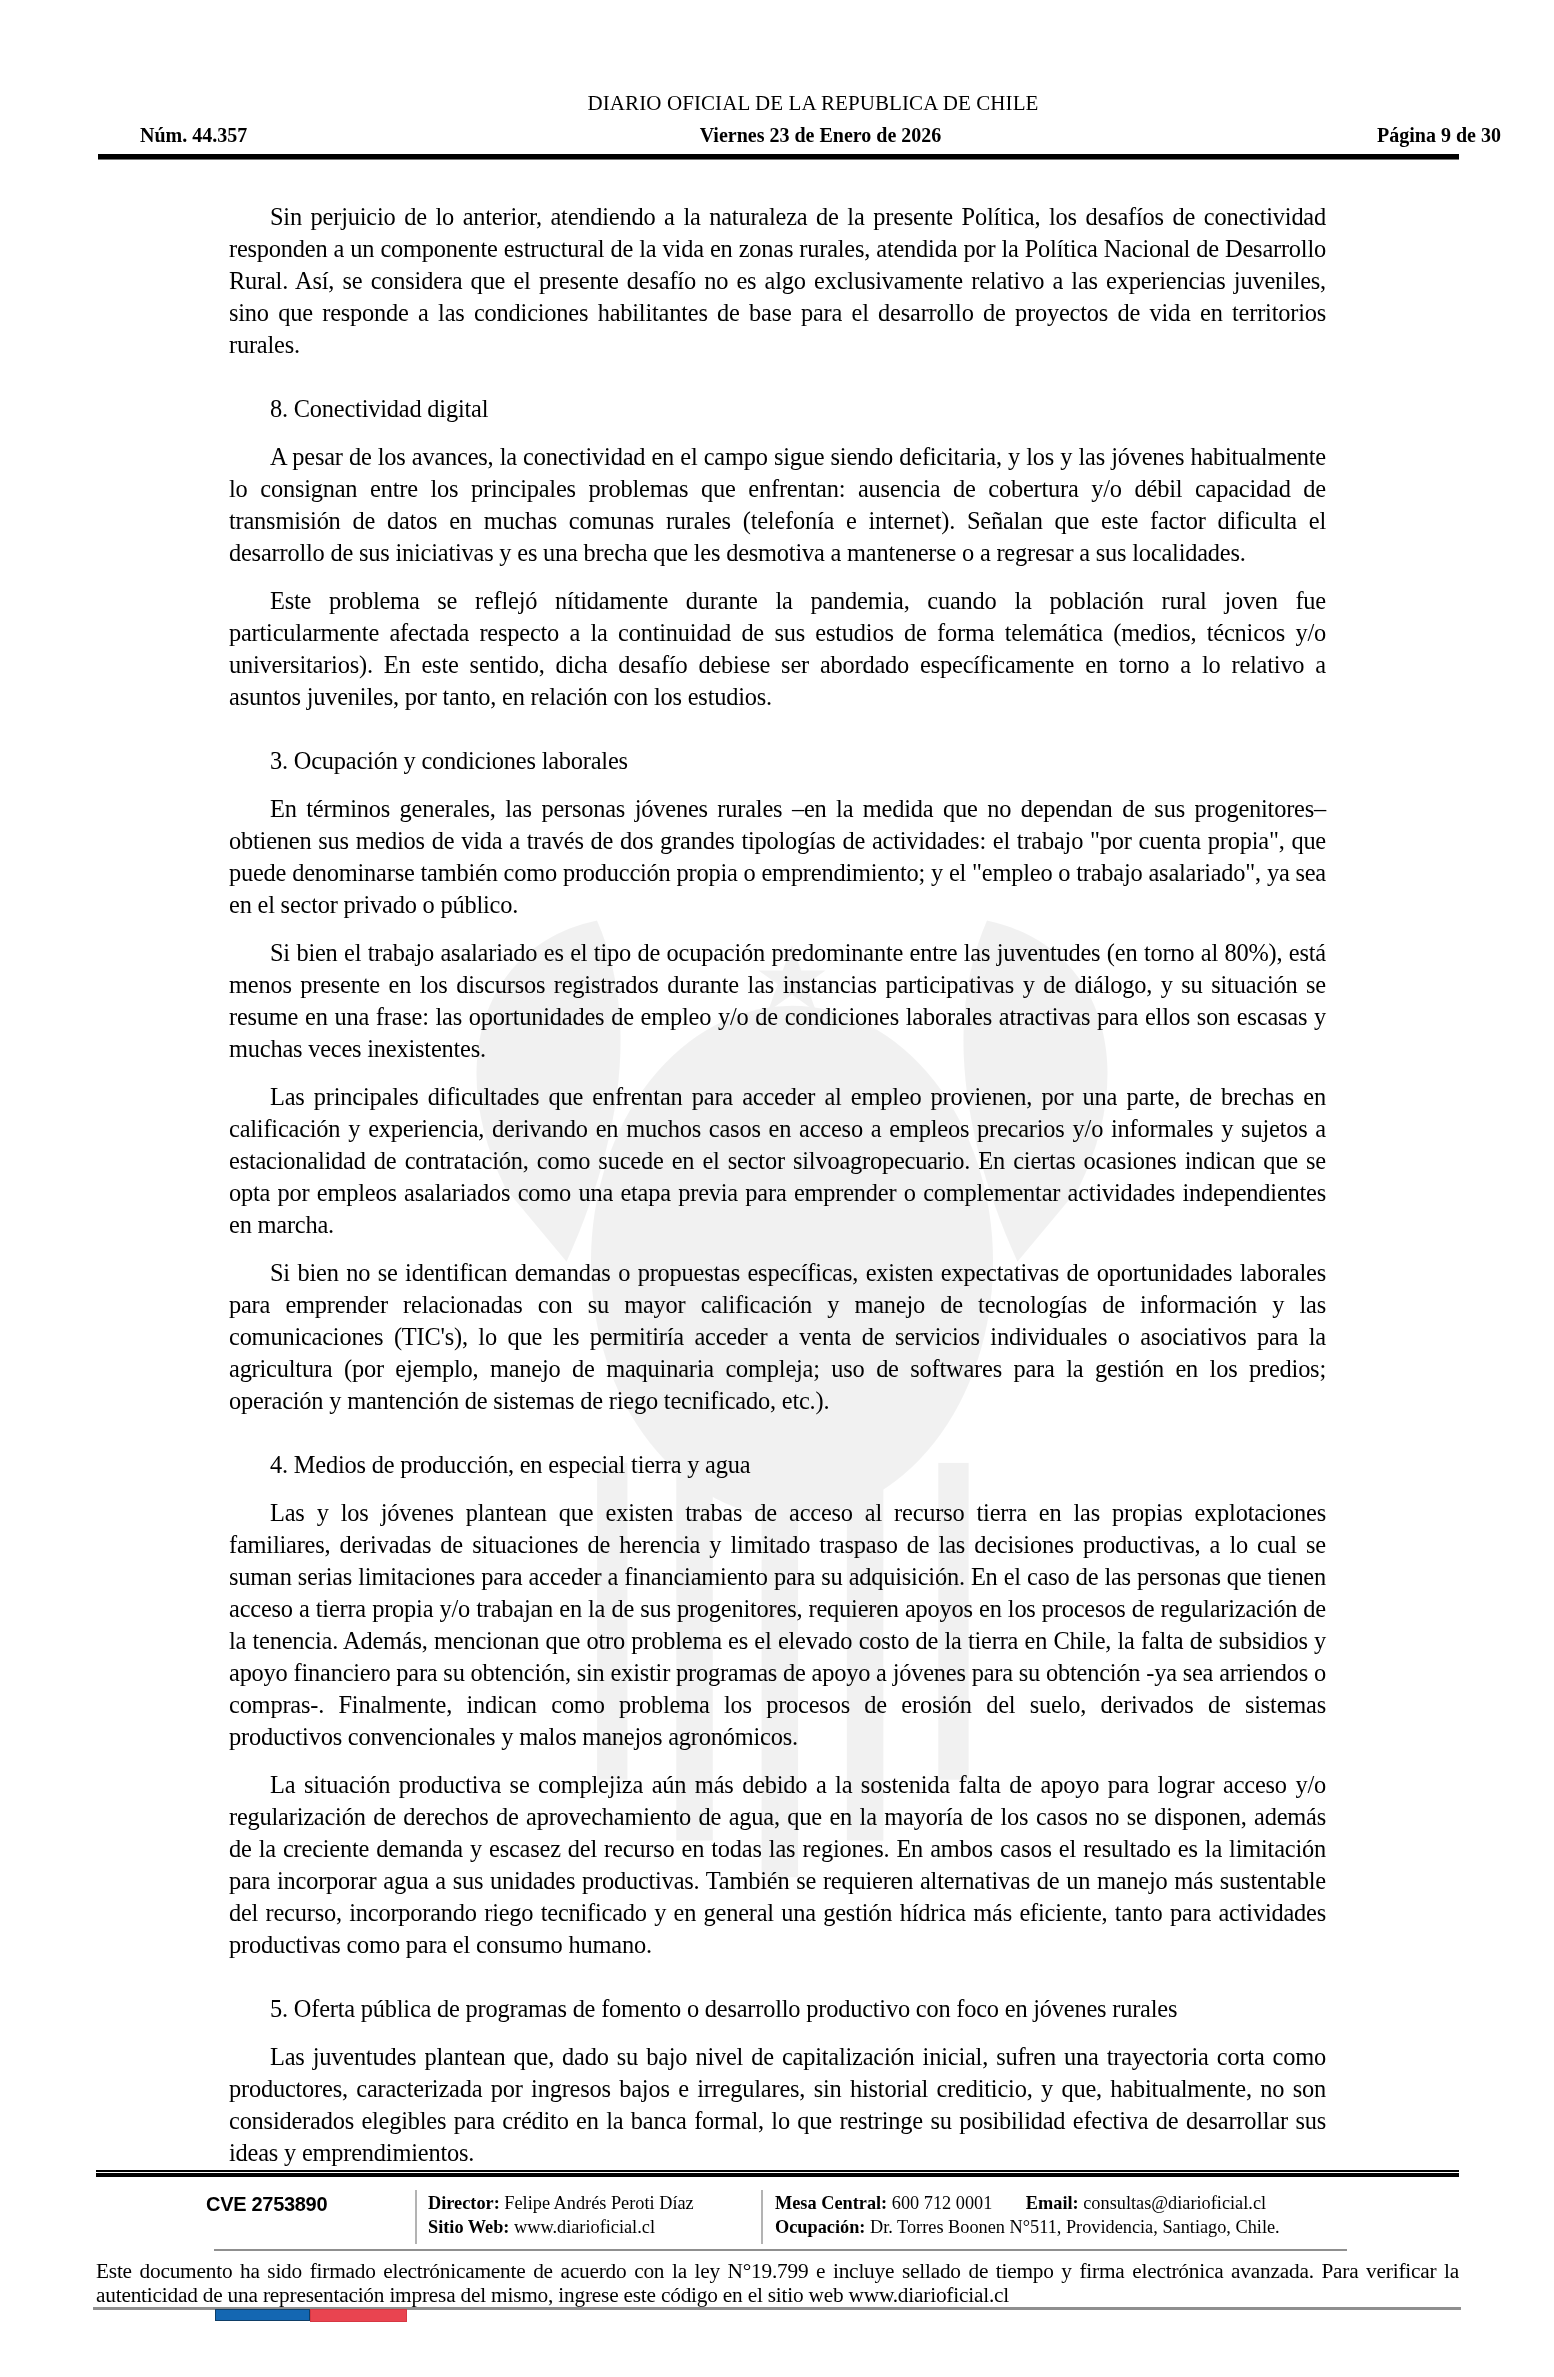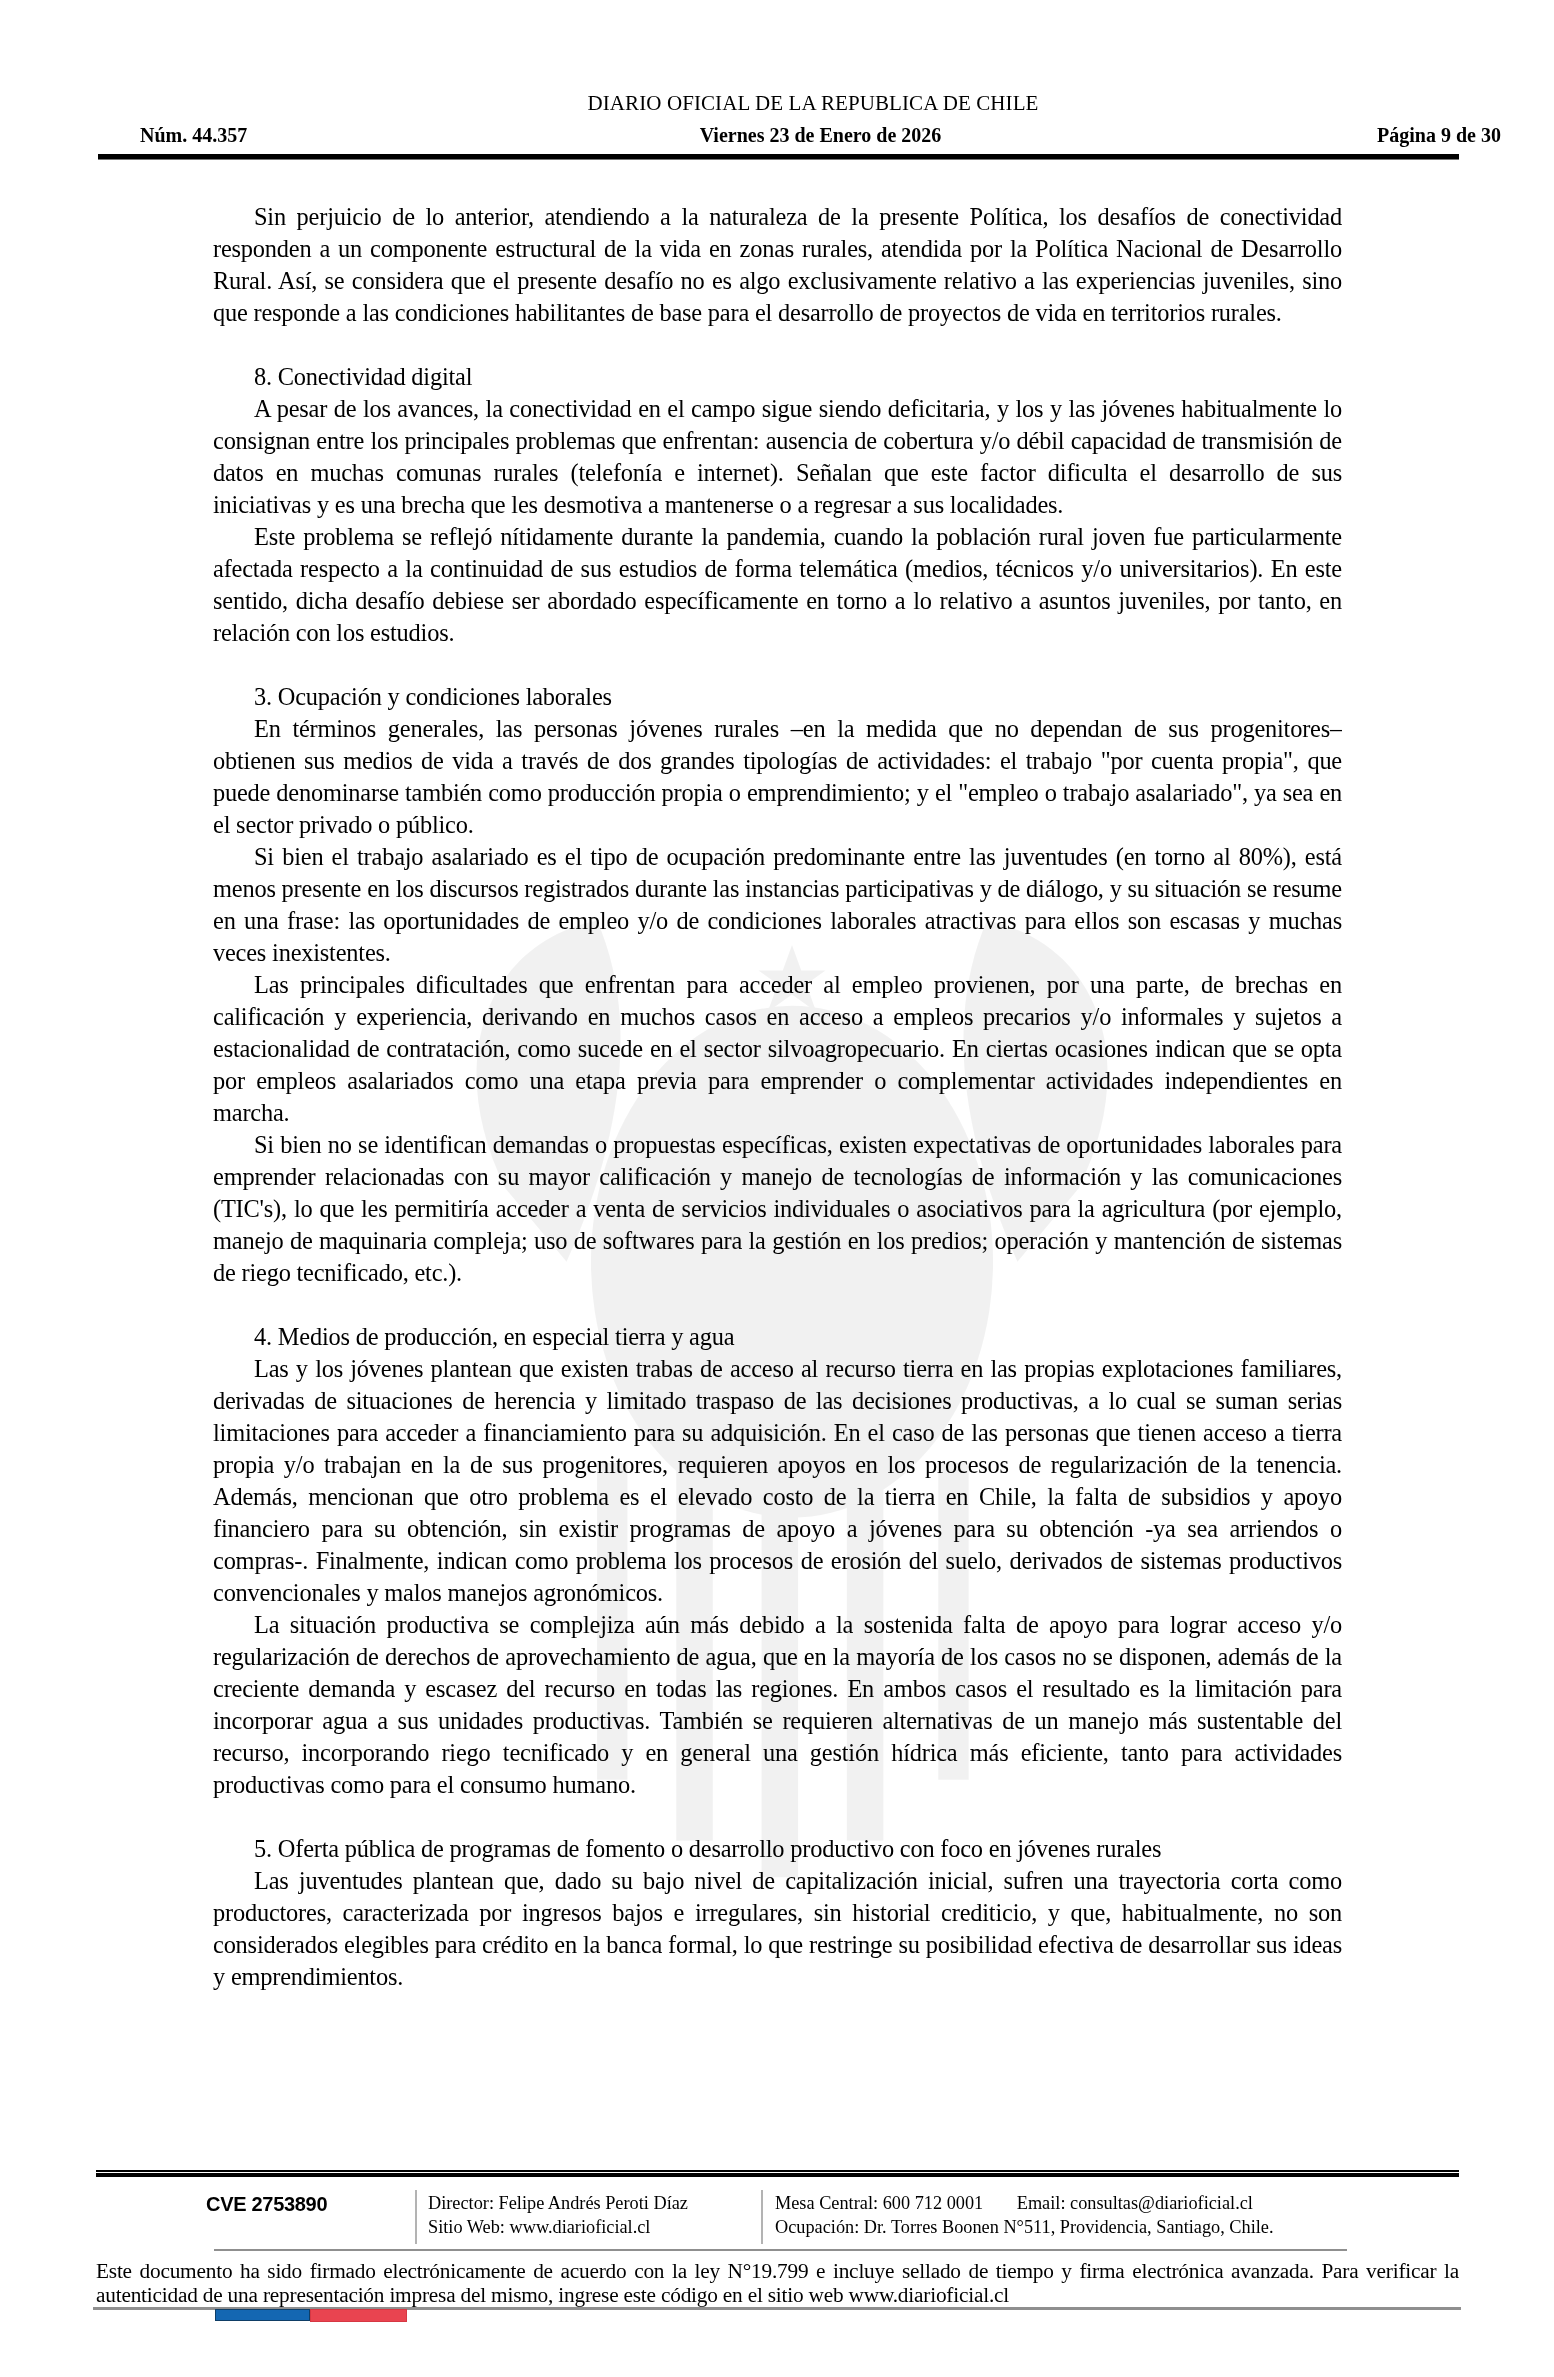--- a/index.html
+++ b/index.html
@@ -61,21 +61,21 @@
     position: absolute;
     top: 201px; left: 213px;
     width: 1129px;
     height: 1966px;
     overflow: hidden;
     font-size: 24.4px;
     line-height: 32px;
     letter-spacing: -0.2px;
     text-align: justify;
   }
-  .doc-body p { margin: 0; text-indent: 41px; }
+  .doc-body p { margin: 16px; text-indent: 41px; }
   .doc-body p.section-heading { margin-top: 32px; }
   .doc-body p.first { margin-top: 0; }
 
   
   .footer-rule-top {
     position: absolute;
     top: 2170px; left: 96px;
     width: 1363px; height: 6.7px;
     background: linear-gradient(#000 0 30%, #fff 30% 45%, #000 45% 100%);
   }
@@ -97,21 +97,21 @@
   .footer-divider.d2 { left: 761px; }
   .footer-col {
     position: absolute;
     top: 2191px;
     font-size: 18.3px;
     line-height: 24.4px;
     white-space: nowrap;
   }
   .footer-col.c2 { left: 428px; }
   .footer-col.c3 { left: 775px; }
-  .footer-col .lbl { font-weight: normal; text-align: center; }
+  .footer-col .lbl { font-weight: bold; text-align: center; }
   .footer-col .gap { display: inline-block; width: 24.4px; }
   .footer-mid-rule {
     position: absolute;
     top: 2249px; left: 214px;
     width: 1133px; height: 2.4px;
     background: #8f8f8f;
   }
   .footer-legal {
     position: absolute;
     top: 2259px; left: 96px;

